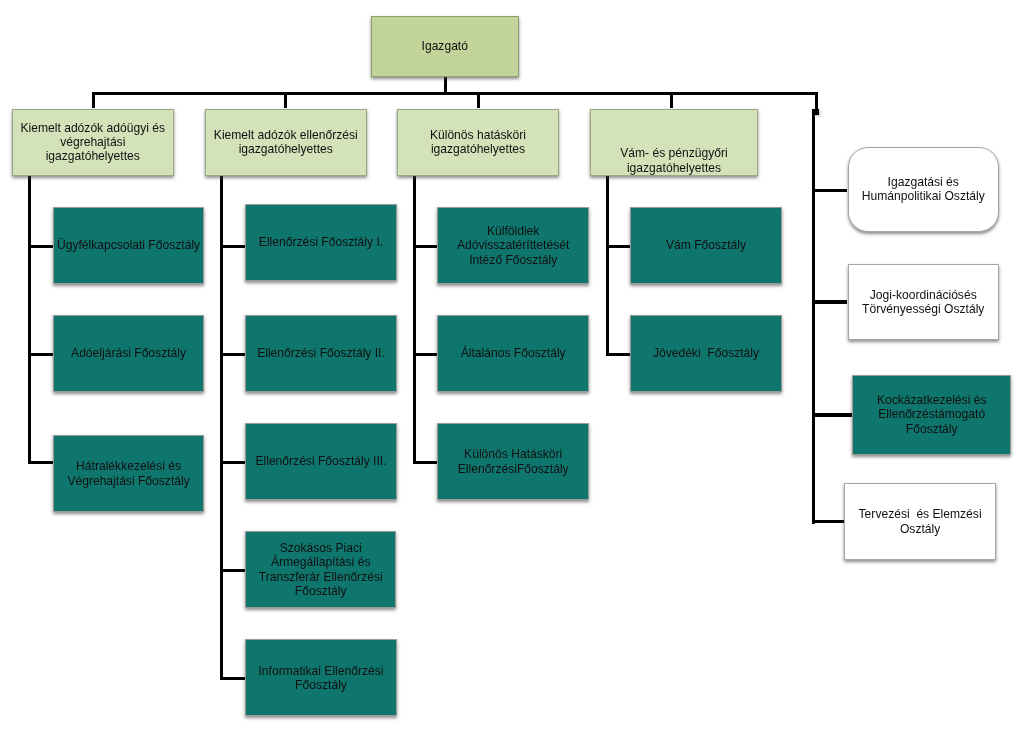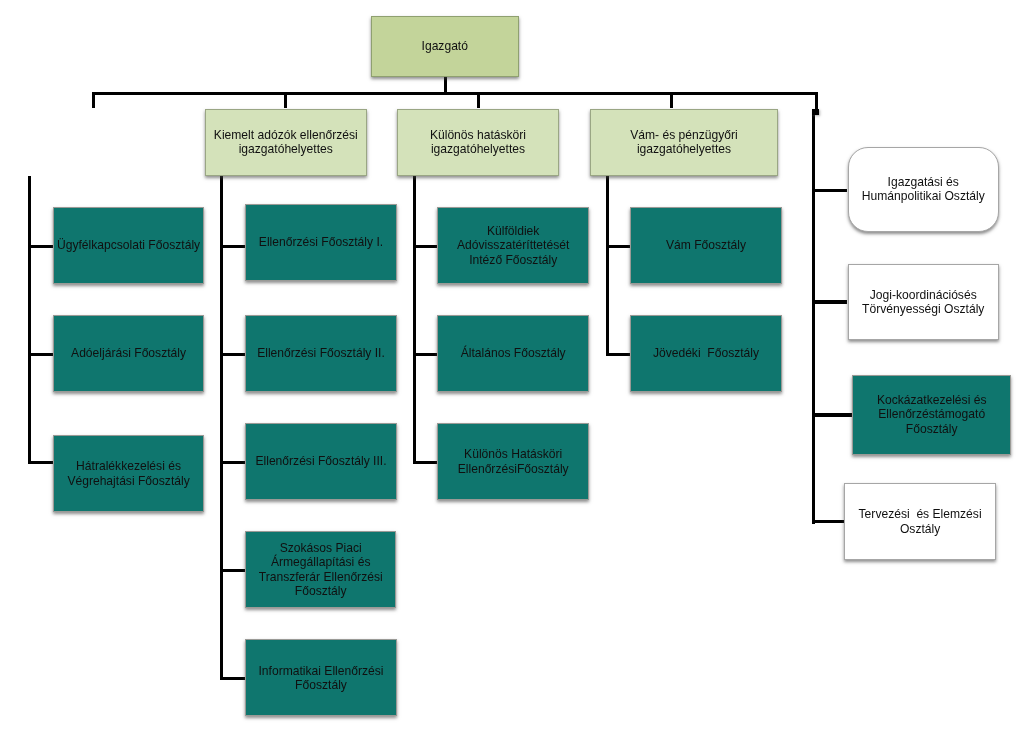--- a/index.html
+++ b/index.html
@@ -57,27 +57,30 @@
   <div class="ln" style="left:811.70px;top:188.60px;width:35.80px;height:3.20px;"></div>
   <div class="ln" style="left:811.70px;top:300.40px;width:35.80px;height:3.20px;"></div>
   <div class="ln" style="left:811.70px;top:413.40px;width:40.50px;height:3.20px;"></div>
   <div class="ln" style="left:811.70px;top:520.30px;width:32.70px;height:3.20px;"></div>
   <div class="ln" style="left:812.00px;top:108.50px;width:6.80px;height:6.80px;
               box-shadow:1px 1px 2.5px rgba(96,96,96,0.5);z-index:2;"></div>
 
   <div class="node lvl0" style="left:371.00px;top:16.00px;width:147.50px;height:61.00px;">
     <span>Igazgató</span>
   </div>
+  <div class="node lvl1" style="left:12.00px;top:108.50px;width:161.50px;height:67.50px;">
+    <span>Kiemelt adózók adóügyi és végrehajtási igazgatóhelyettes</span>
+  </div>
   <div class="node lvl1" style="left:205.00px;top:108.50px;width:161.50px;height:67.50px;">
     <span>Kiemelt adózók ellenőrzési igazgatóhelyettes</span>
   </div>
   <div class="node lvl1" style="left:397.40px;top:108.50px;width:161.20px;height:67.50px;">
     <span>Különös hatásköri igazgatóhelyettes</span>
   </div>
-  <div class="node lvl1" style="left:590.00px;top:108.50px;width:188px;height:67.50px;">
+  <div class="node lvl1" style="left:590.00px;top:108.50px;width:168px;height:67.50px;align-items:flex-end;">
     <span>Vám- és pénzügyőri igazgatóhelyettes</span>
   </div>
   <div class="node lvl2" style="left:53.30px;top:206.90px;width:150.50px;height:77.10px;">
     <span>Ügyfélkapcsolati Főosztály</span>
   </div>
   <div class="node lvl2" style="left:53.30px;top:315.00px;width:150.50px;height:77.10px;">
     <span>Adóeljárási Főosztály</span>
   </div>
   <div class="node lvl2" style="left:53.30px;top:423.10px;width:150.50px;height:77.10px;margin-top:12px;">
     <span>Hátralékkezelési és Végrehajtási Főosztály</span>

